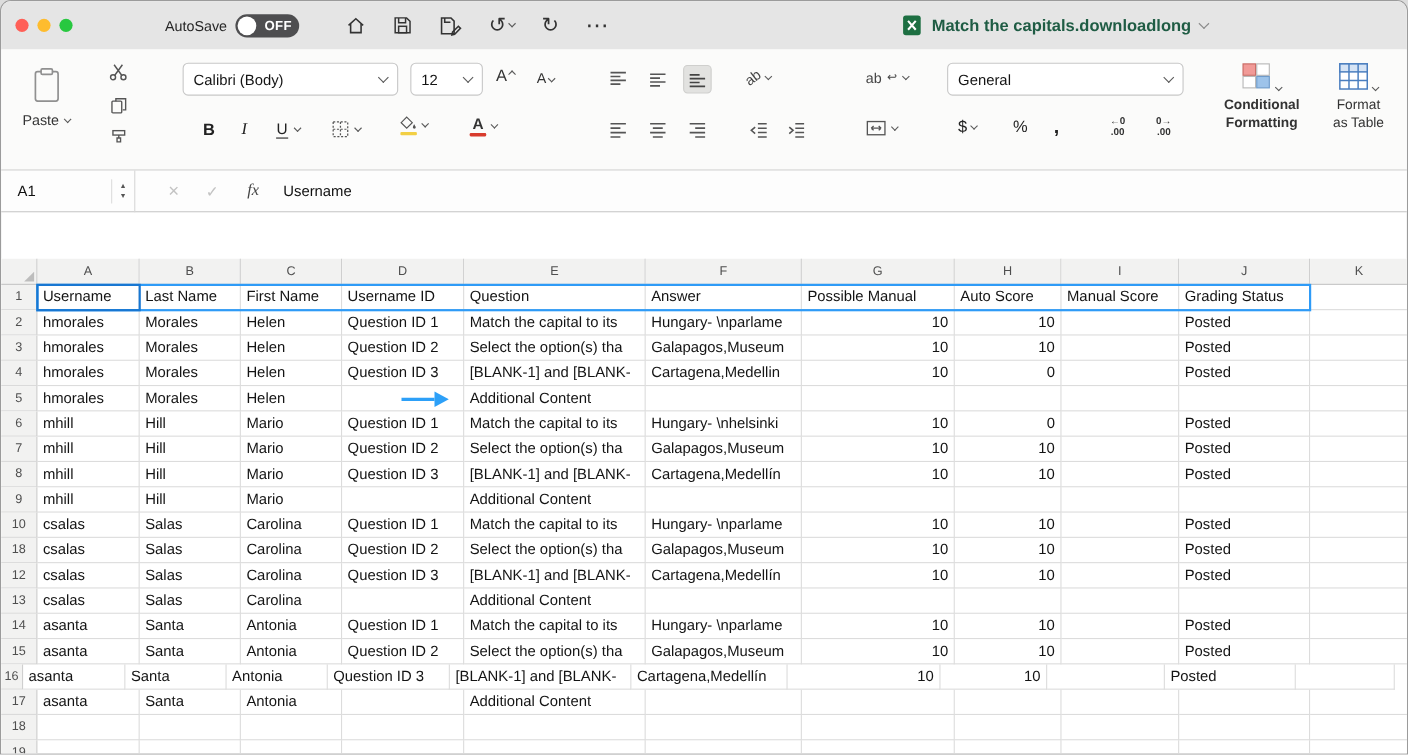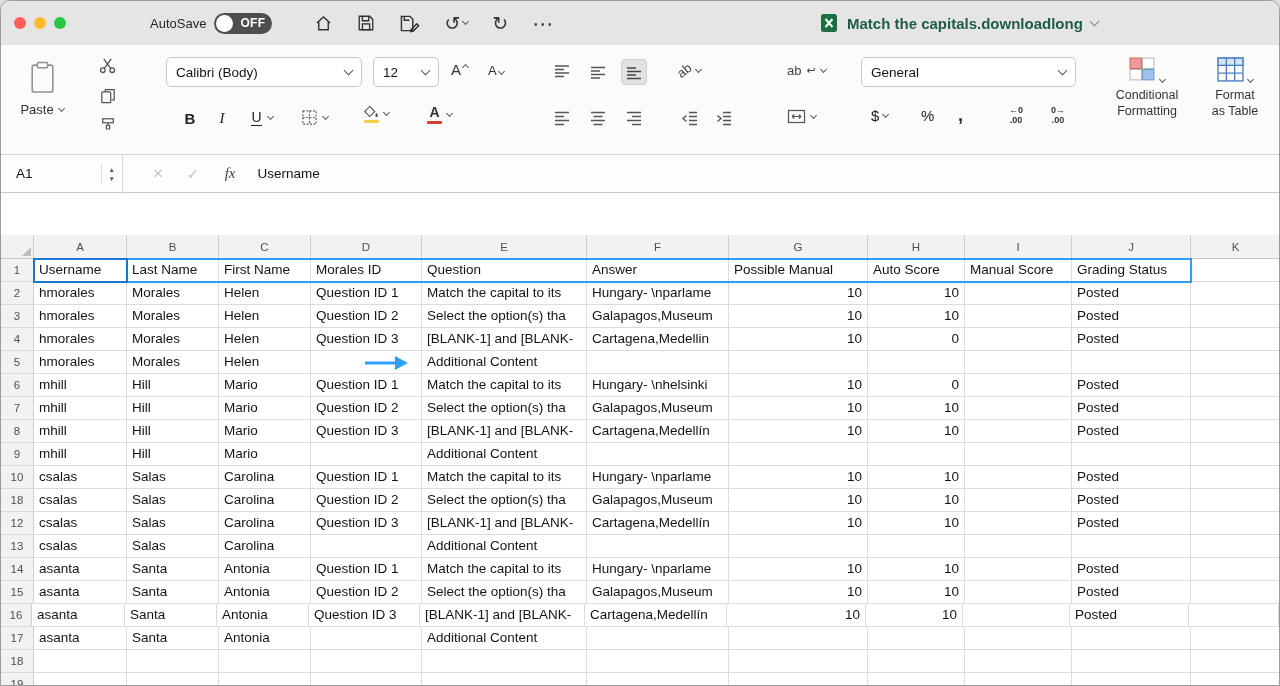--- a/index.html
+++ b/index.html
@@ -357,21 +357,21 @@
     <div class="abs bigbtn" style="left:1102px; top:8px; width:88px;">
       <span class="icr">
         <svg width="27" height="25" viewBox="0 0 26 24">
             <rect x="1" y="1" width="11" height="10" fill="#f19a97" stroke="#c96a64"></rect>
             <rect x="13" y="1" width="11" height="10" fill="#fff" stroke="#b9b9b9"></rect>
             <rect x="1" y="12" width="11" height="10" fill="#fff" stroke="#b9b9b9"></rect>
             <rect x="13" y="12" width="11" height="10" fill="#9dc3ea" stroke="#6f9bca"></rect>
           </svg>
         <span class="chev sm"></span>
       </span>
-      <span class="blbl" style="width:82px;">Conditional Formatting</span>
+      <span class="blbl" style="width:82px;font-weight:bold;">Conditional Formatting</span>
     </div>
     <div class="abs bigbtn" style="left:1200px; top:8px; width:68px;">
       <span class="icr">
         <svg width="27" height="25" viewBox="0 0 26 24">
             <rect x="1" y="1" width="24" height="22" fill="#fff" stroke="#4a7ebf" stroke-width="1.3"></rect>
             <rect x="1" y="1" width="24" height="7" fill="#d6e4f5" stroke="#4a7ebf" stroke-width="1.3"></rect>
             <path d="M1 15.5 H25 M9 1 V23 M17 1 V23" stroke="#4a7ebf" stroke-width="1.3"></path>
           </svg>
         <span class="chev sm"></span>
       </span>
@@ -409,21 +409,21 @@
         <div class="ghead" style="width: 107px;">I</div>
         <div class="ghead" style="width: 119px;">J</div>
         <div class="ghead" style="width: 90px;">K</div>
       </div>
     <div id="grid-body">
         <div class="grow">
           <div class="rnum" style="width: 33px;">1</div>
           <div class="cell" style="width: 93px;">Username</div>
           <div class="cell" style="width: 92px;">Last Name</div>
           <div class="cell" style="width: 92px;">First Name</div>
-          <div class="cell" style="width: 111px;">Morales ID</div>
+          <div class="cell" style="width: 111px;">Username ID</div>
           <div class="cell" style="width: 165px;">Question</div>
           <div class="cell" style="width: 142px;">Answer</div>
           <div class="cell" style="width: 139px;">Possible Manual</div>
           <div class="cell" style="width: 97px;">Auto Score</div>
           <div class="cell" style="width: 107px;">Manual Score</div>
           <div class="cell" style="width: 119px;">Grading Status</div>
           <div class="cell" style="width: 90px;"></div>
         </div>
         <div class="grow">
           <div class="rnum" style="width: 33px;">2</div>
@@ -615,21 +615,21 @@
           <div class="cell" style="width: 111px;">Question ID 2</div>
           <div class="cell" style="width: 165px;">Select the option(s) tha</div>
           <div class="cell" style="width: 142px;">Galapagos,Museum</div>
           <div class="cell num" style="width: 139px;">10</div>
           <div class="cell num" style="width: 97px;">10</div>
           <div class="cell" style="width: 107px;"></div>
           <div class="cell" style="width: 119px;">Posted</div>
           <div class="cell" style="width: 90px;"></div>
         </div>
         <div class="grow">
-          <div class="rnum" style="width: 31px;">16</div>
+          <div class="rnum" style="width: 20px;">16</div>
           <div class="cell" style="width: 93px;">asanta</div>
           <div class="cell" style="width: 92px;">Santa</div>
           <div class="cell" style="width: 92px;">Antonia</div>
           <div class="cell" style="width: 111px;">Question ID 3</div>
           <div class="cell" style="width: 165px;">[BLANK-1] and [BLANK-</div>
           <div class="cell" style="width: 142px;">Cartagena,Medellín</div>
           <div class="cell num" style="width: 139px;">10</div>
           <div class="cell num" style="width: 97px;">10</div>
           <div class="cell" style="width: 107px;"></div>
           <div class="cell" style="width: 119px;">Posted</div>

